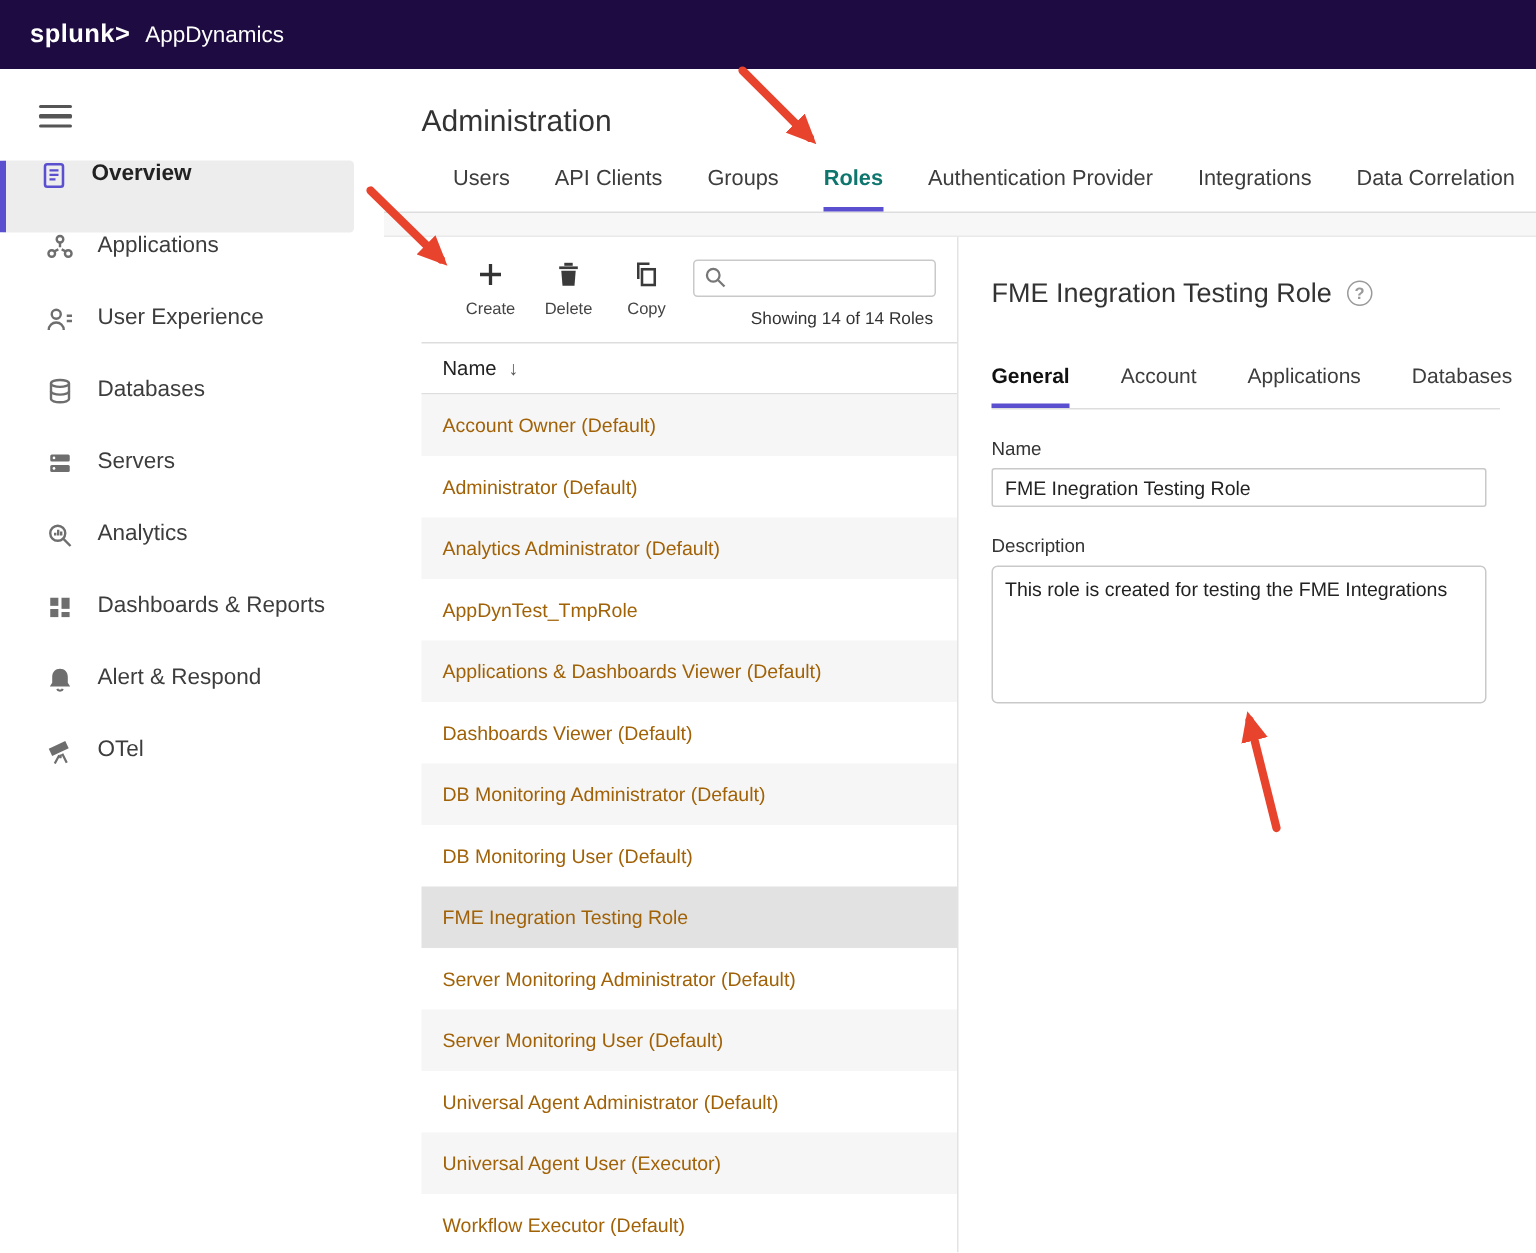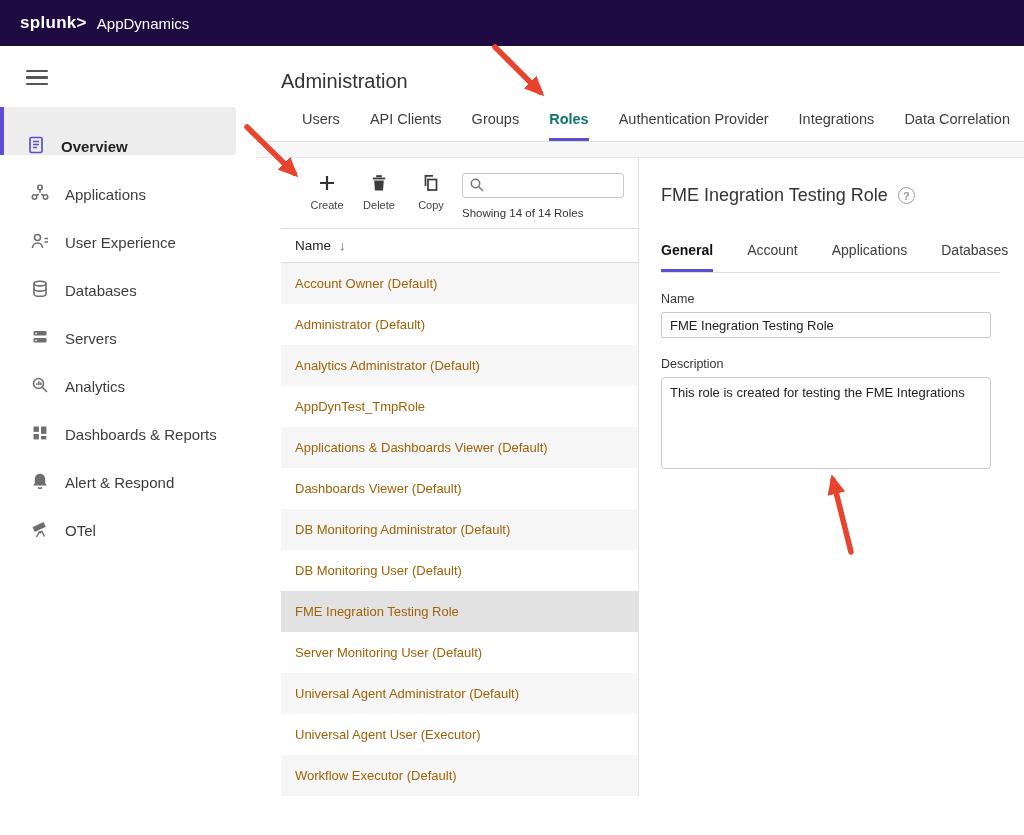--- a/index.html
+++ b/index.html
@@ -8,21 +8,21 @@
   
   .topbar{height:46px;background:#1e0b41;display:flex;align-items:center;padding:0 20px;gap:10px;box-sizing:border-box;text-align:center;}
   .logo{color:#fff;font-weight:700;font-size:17px;letter-spacing:.3px;}
   .product{color:#fff;font-size:15px;}
   
   .bodyrow{display:flex;height:789px;}
   
   .sidebar{flex:0 0 256px;width:256px;padding-top:16px;box-sizing:border-box;}
   .hamburger{width:22px;height:15px;margin:8px 0 22px 26px;display:flex;flex-direction:column;justify-content:space-between;cursor:pointer;}
   .hamburger i{display:block;height:2.4px;background:#555;border-radius:1px;}
-  .side-item{height:48px;display:flex;align-items:flex-end;gap:15px;padding-left:26px;margin-right:20px;
+  .side-item{height:48px;display:flex;align-items:flex-start;gap:15px;padding-left:26px;margin-right:20px;
              font-size:15px;color:#3d3d3d;cursor:pointer;border-left:4px solid transparent;}
   .side-item.selected{background:#ededed;border-left-color:#5a4fcf;padding-left:22px;font-weight:700;color:#222;border-radius:0 3px 3px 0;}
   .sicon{width:20px;height:20px;display:flex;align-items:center;justify-content:center;}
   
   .main{flex:1;position:relative;min-width:0;}
   .admin-title{font-size:20px;color:#333;padding:24px 0 0 25px;}
   .admin-tabs{display:flex;gap:30px;padding:18px 0 0 46px;border-bottom:1px solid #ddd;font-size:14.5px;color:#3d3d3d;}
   .atab{padding-bottom:11px;border-bottom:3px solid transparent;cursor:pointer;white-space:nowrap;}
   .atab.active{font-weight:700;color:#0f766e;border-bottom-color:#5a4fcf;}
   .grayband{height:15px;background:#f7f7f7;border-bottom:1px solid #e9e9e9;}
@@ -30,21 +30,21 @@
   
   .list-panel{flex:0 0 358px;width:358px;border-right:1px solid #e3e3e3;box-sizing:border-box;}
   .toolbar{display:flex;align-items:flex-start;padding:15px 14px 9px 24px;}
   .tbtn{display:flex;flex-direction:column;align-items:center;gap:4px;width:44px;margin-right:8px;cursor:pointer;
         font-size:11px;color:#444;}
   .search-wrap{margin-left:auto;width:162px;}
   .search-box{position:relative;}
   .search-input{width:100%;box-sizing:border-box;height:25px;border:1px solid #c9c9c9;border-radius:3px;
                 padding:0 6px 0 27px;font-size:13px;font-family:inherit;color:#222;outline:none;}
   .search-icon{position:absolute;left:7px;top:4px;pointer-events:none;}
-  .showing{margin-top:9px;font-size:11.5px;color:#333;padding-right:2px;white-space:nowrap;}
+  .showing{margin-top:9px;font-size:11.5px;color:#333;text-align:right;padding-right:2px;white-space:nowrap;}
   .table-head{border-top:1px solid #ddd;border-bottom:1px solid #ddd;padding:9px 14px;font-size:13.5px;color:#222;
               display:flex;align-items:center;gap:8px;}
   .sort-icon{color:#555;font-size:13px;cursor:pointer;}
   .rows .row{padding:13px 14px;font-size:13px;color:#a16207;cursor:pointer;white-space:nowrap;overflow:hidden;}
   .rows .row:nth-child(odd){background:#f6f6f6;}
   .rows .row.selected{background:#e2e2e2;}
   
   .detail-panel{flex:1;padding:0 24px 0 22px;min-width:0;}
   .detail-title-row{margin-top:27px;display:flex;align-items:center;gap:10px;font-size:18px;color:#333;}
   .help{width:17px;height:17px;flex:0 0 17px;border:1.5px solid #9a9a9a;border-radius:50%;color:#9a9a9a;font-size:11px;
@@ -247,20 +247,21 @@
           <div class="rows">
             <div class="row">Account Owner (Default)</div>
             <div class="row">Administrator (Default)</div>
             <div class="row">Analytics Administrator (Default)</div>
             <div class="row">AppDynTest_TmpRole</div>
             <div class="row">Applications &amp; Dashboards Viewer (Default)</div>
             <div class="row">Dashboards Viewer (Default)</div>
             <div class="row">DB Monitoring Administrator (Default)</div>
             <div class="row">DB Monitoring User (Default)</div>
             <div class="row selected">FME Inegration Testing Role</div>
+            <div class="row">Server Monitoring Administrator (Default)</div>
             <div class="row">Server Monitoring User (Default)</div>
             <div class="row">Universal Agent Administrator (Default)</div>
             <div class="row">Universal Agent User (Executor)</div>
             <div class="row">Workflow Executor (Default)</div>
           </div>
         </div>
 
         <div class="detail-panel">
           <div class="detail-title-row">
             <span>FME Inegration Testing Role</span>

